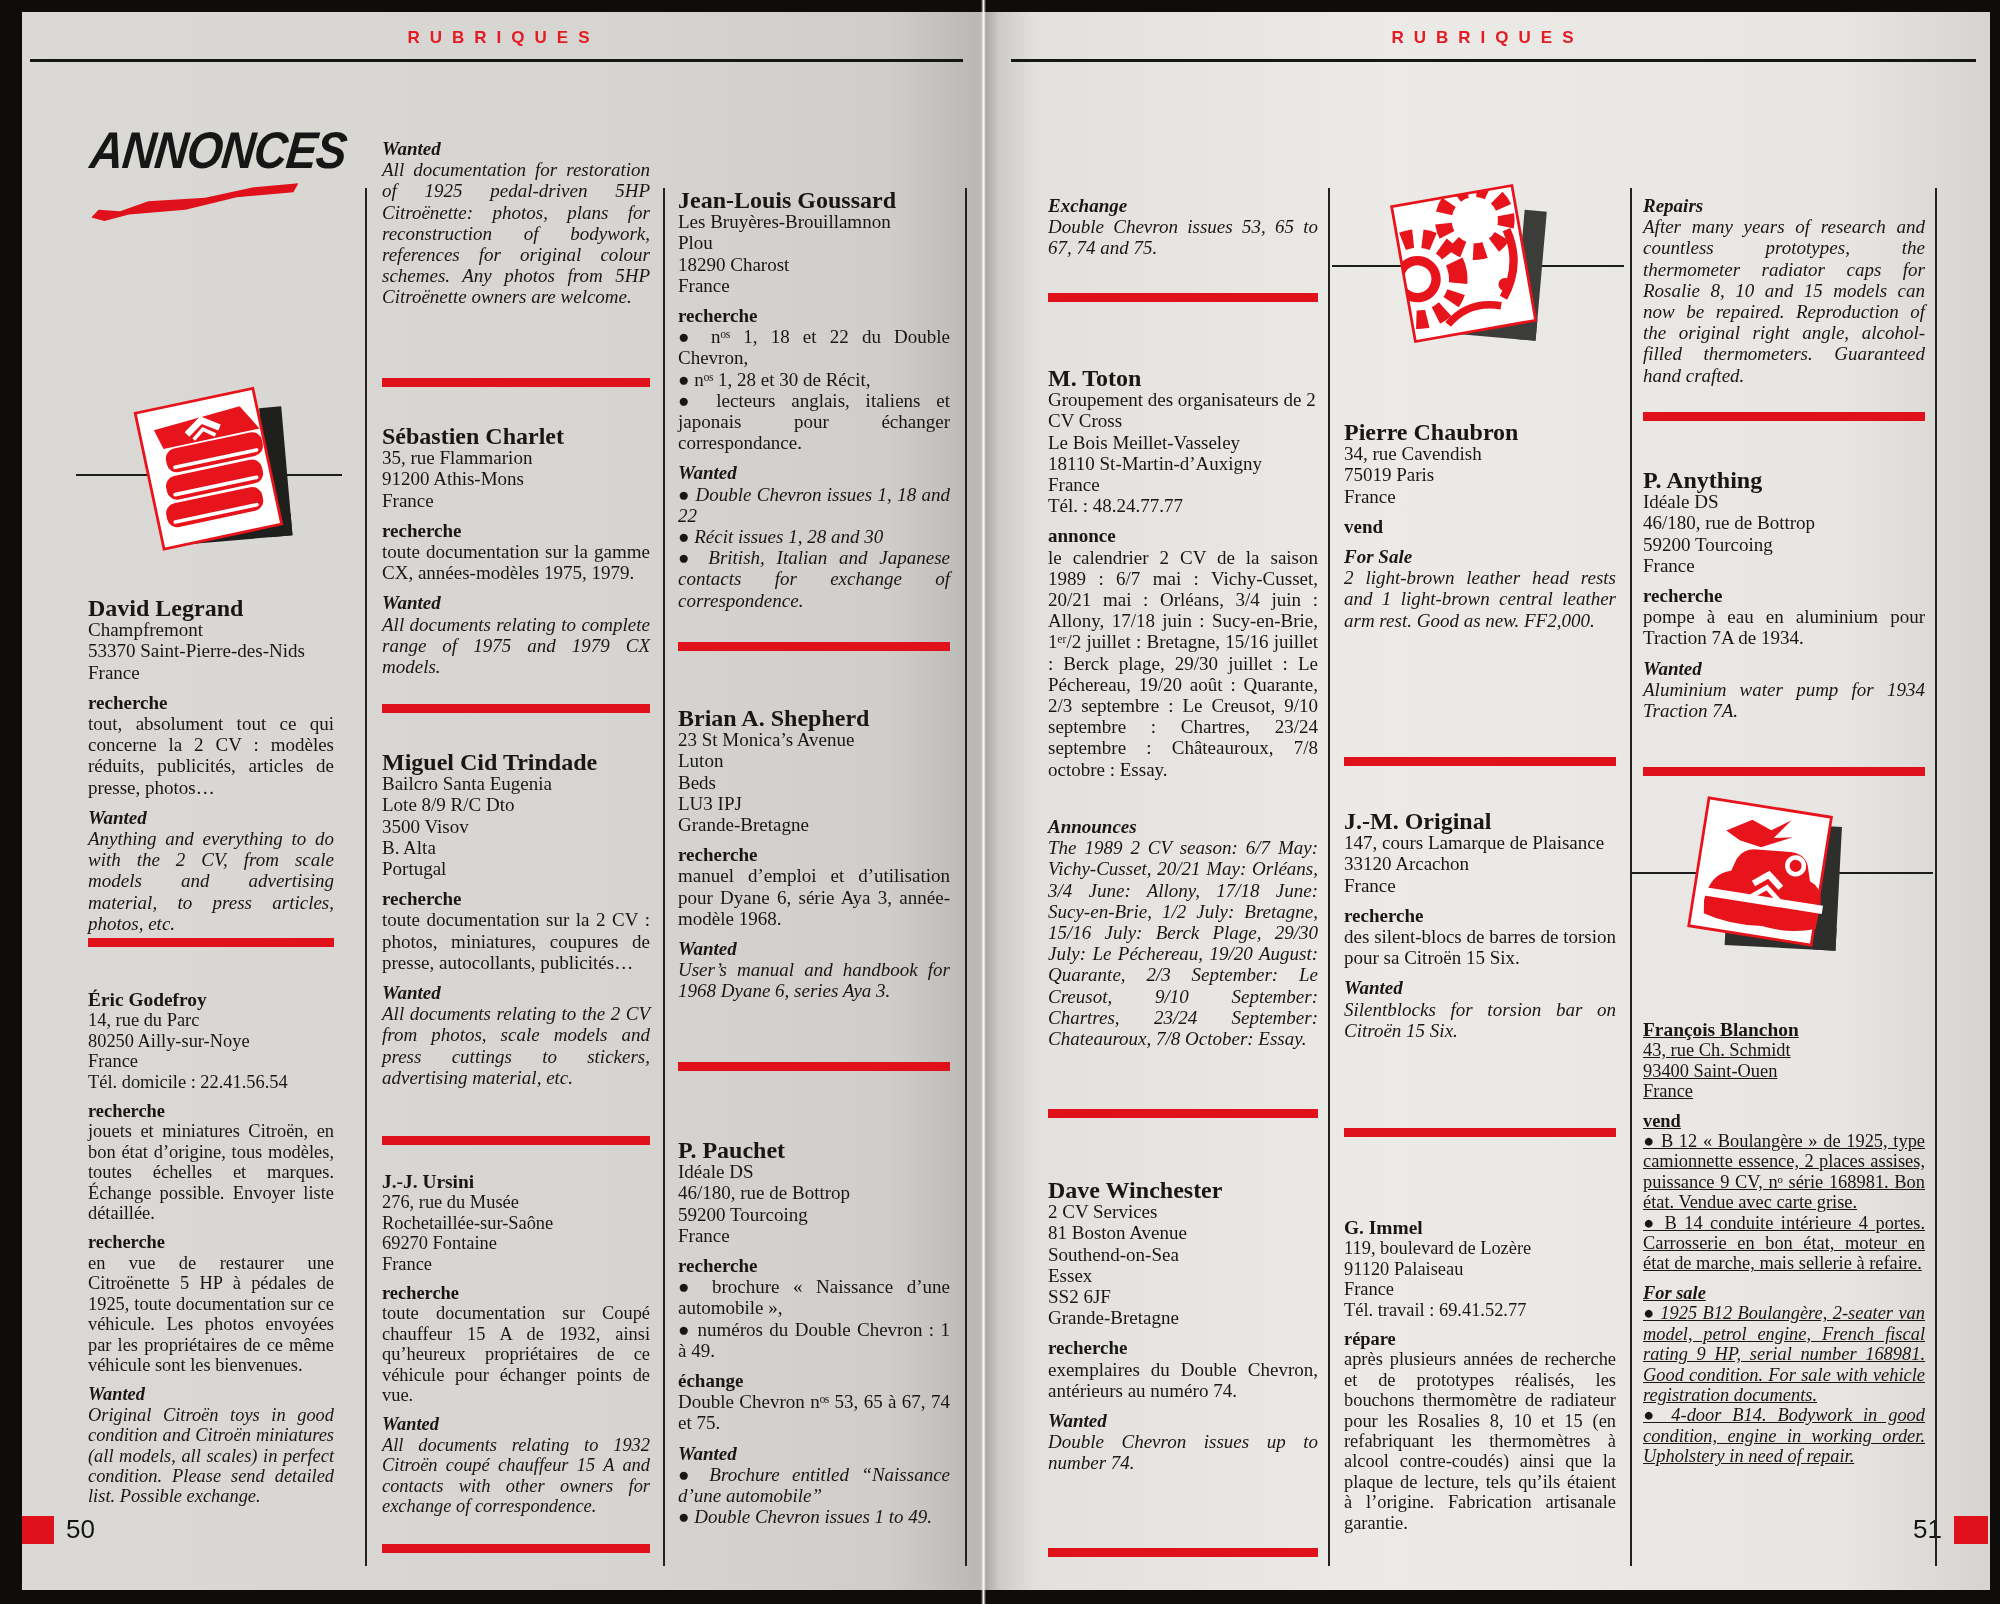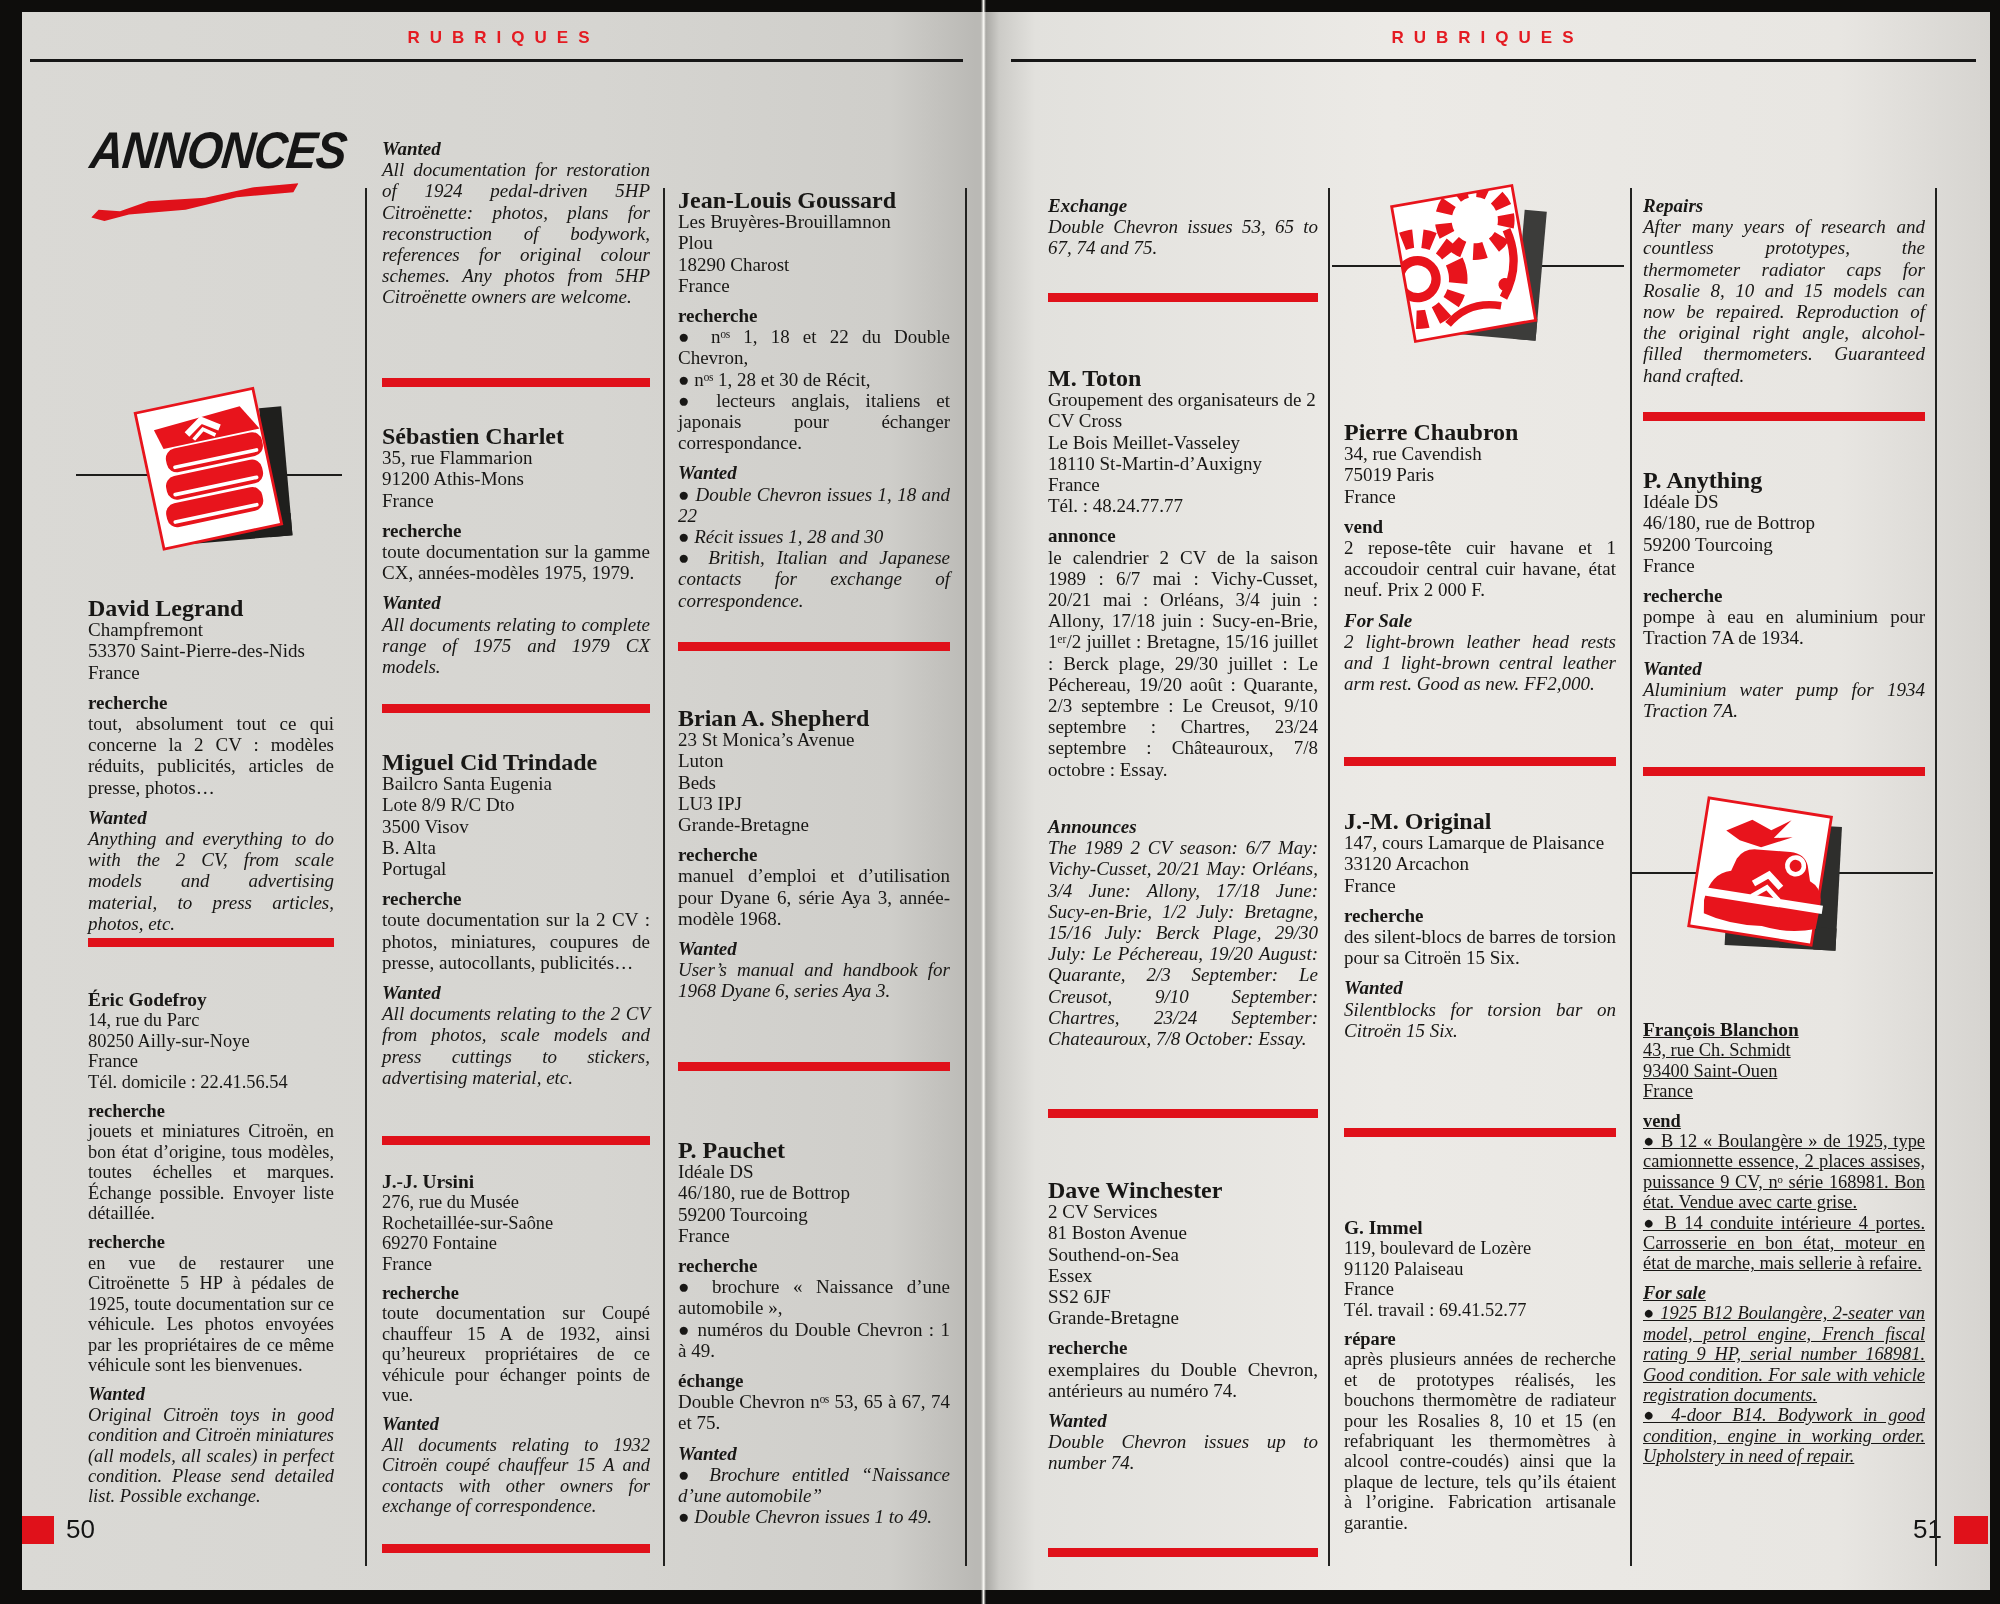--- a/index.html
+++ b/index.html
@@ -132,21 +132,21 @@
         <div class="section">
           <div class="section-label en">Wanted</div>
           <div class="section-text en">Original Citroën toys in good condition and Citroën miniatures (all models, all scales) in perfect condition. Please send detailed list. Possible exchange.</div>
         </div>
       </div>
     </div>
     <div class="col" style="left: 360px; width: 268px;">
       <div class="ad" style="top: 126px;">
         <div class="section">
           <div class="section-label en">Wanted</div>
-          <div class="section-text en">All documentation for restoration of 1924 pedal-driven 5HP Citroënette: photos, plans for reconstruction of bodywork, references for original colour schemes. Any photos from 5HP Citroënette owners are welcome.</div>
+          <div class="section-text en">All documentation for restoration of 1925 pedal-driven 5HP Citroënette: photos, plans for reconstruction of bodywork, references for original colour schemes. Any photos from 5HP Citroënette owners are welcome.</div>
         </div>
       </div>
       <div class="red-rule" style="top: 366px;"></div>
       <div class="ad" style="top: 414px;">
         <div class="ad-name">Sébastien Charlet</div>
         <div class="ad-address">35, rue Flammarion
 91200 Athis-Mons
 France</div>
         <div class="section">
           <div class="section-label fr">recherche</div>
@@ -336,21 +336,20 @@
     </g>
   </svg>
 </div>
       <div class="ad" style="top: 410px;">
         <div class="ad-name">Pierre Chaubron</div>
         <div class="ad-address">34, rue Cavendish
 75019 Paris
 France</div>
         <div class="section">
           <div class="section-label fr">vend</div>
-          <div class="section-text fr">2 repose-tête cuir havane et 1 accoudoir central cuir havane, état neuf. Prix 2 000 F.</div>
         </div>
         <div class="section">
           <div class="section-label en">For Sale</div>
           <div class="section-text en">2 light-brown leather head rests and 1 light-brown central leather arm rest. Good as new. FF2,000.</div>
         </div>
       </div>
       <div class="red-rule" style="top: 745px;"></div>
       <div class="ad" style="top: 799px;">
         <div class="ad-name">J.-M. Original</div>
         <div class="ad-address">147, cours Lamarque de Plaisance

